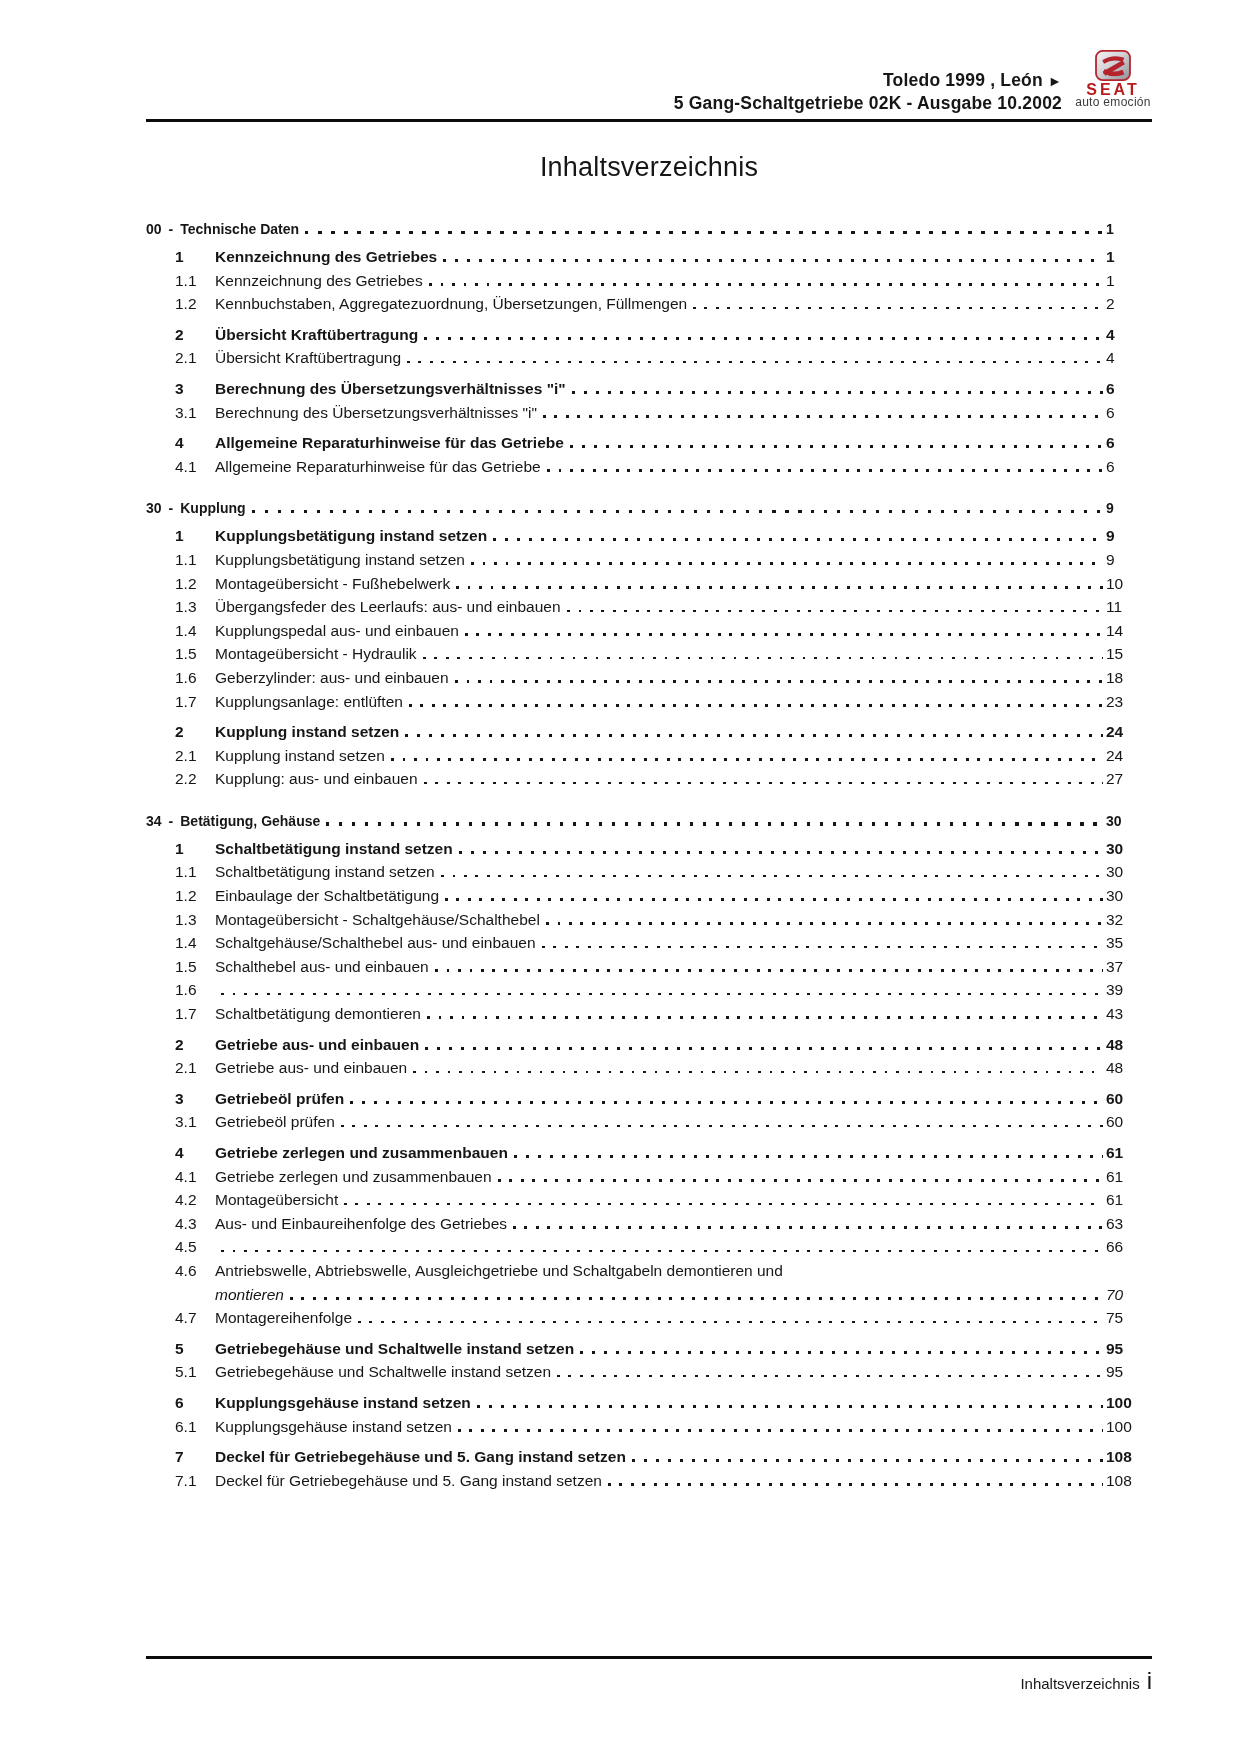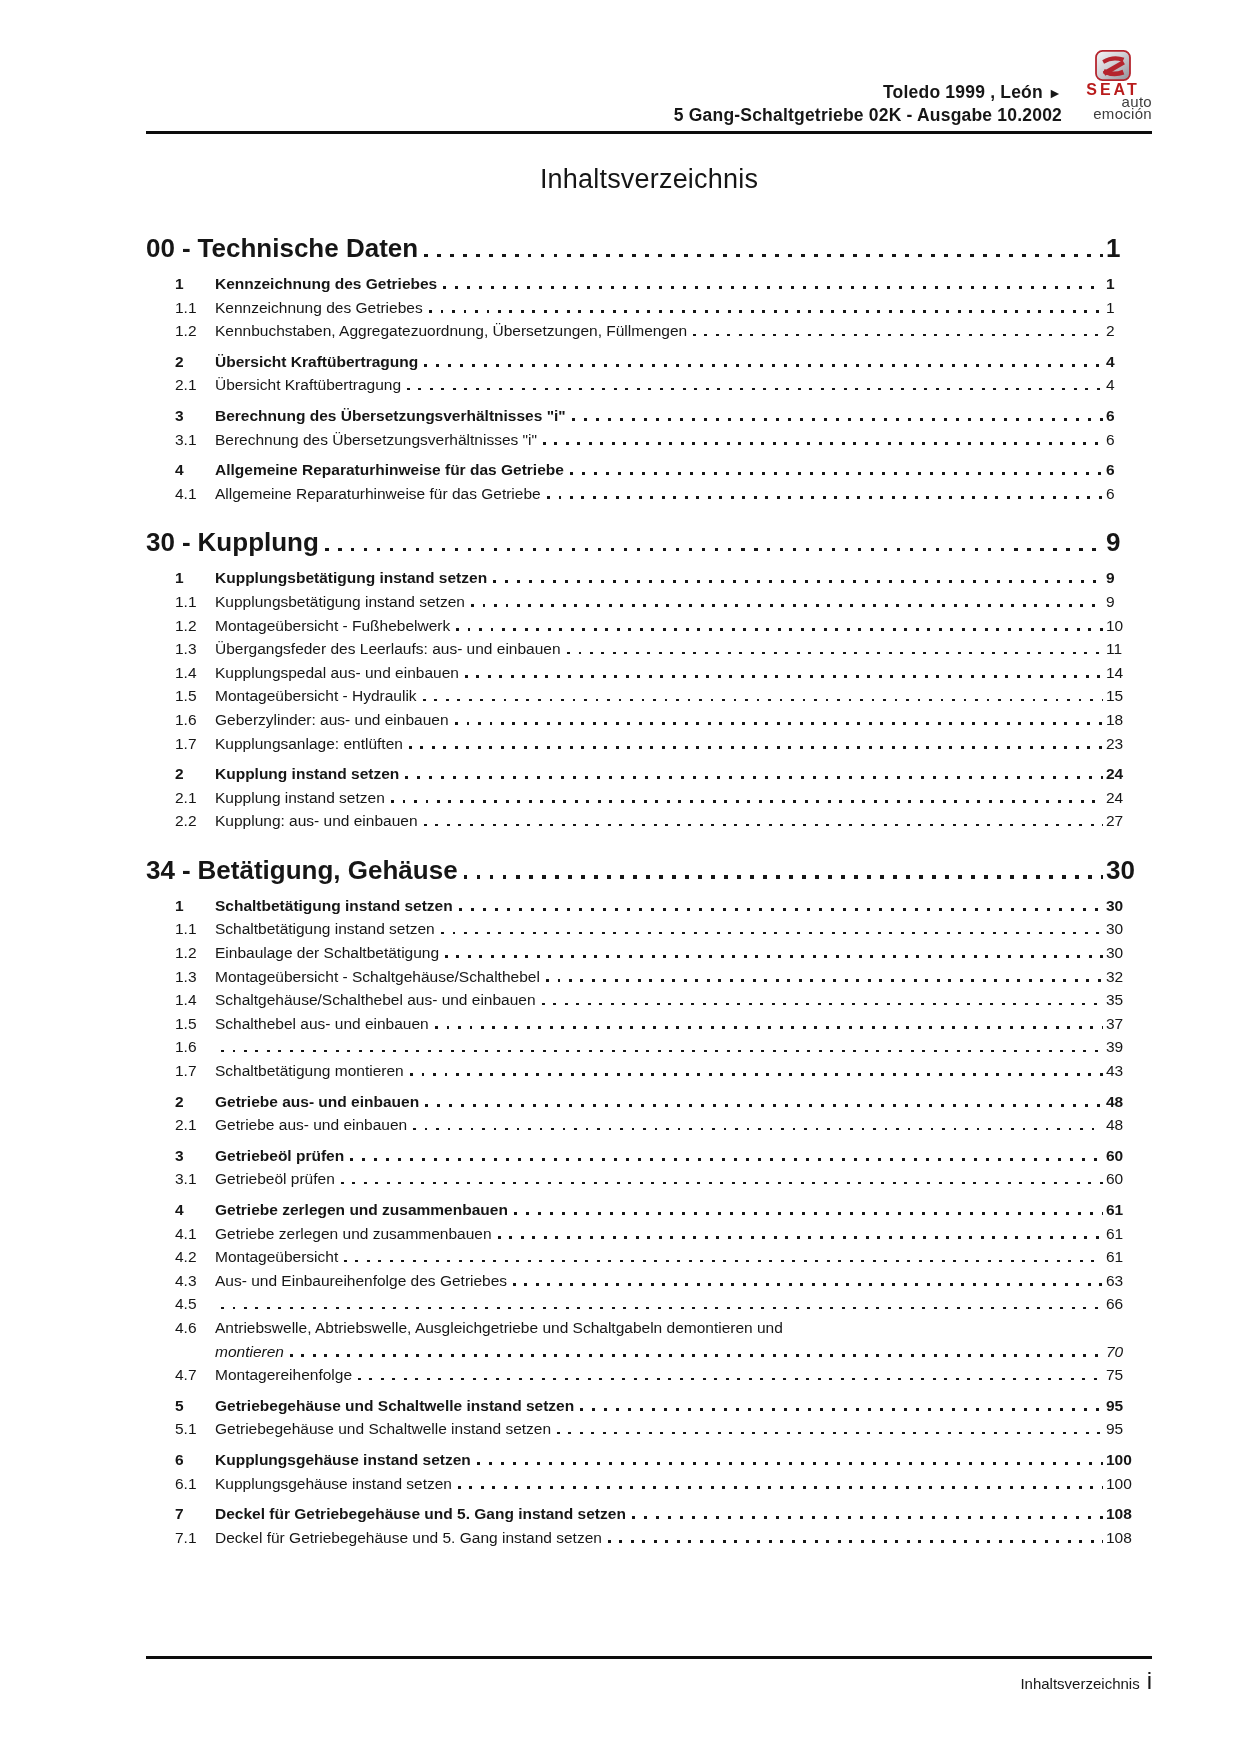--- a/index.html
+++ b/index.html
@@ -6,30 +6,30 @@
   body{width:1240px;height:1753px;font-family:"Liberation Sans",sans-serif;color:#161616;}
   .page{box-sizing:border-box;width:1240px;height:1753px;padding:0 88px 0 146px;display:flex;flex-direction:column;}
 
   
   .header{margin-top:50px;display:flex;justify-content:flex-end;align-items:flex-end;gap:12px;}
   .header-text{text-align:right;font-weight:700;font-size:17.5px;line-height:22px;letter-spacing:.2px;white-space:nowrap;}
   .model-arrow{font-size:14px;}
   .logo{display:flex;flex-direction:column;align-items:center;width:78px;margin-bottom:6px;}
   .badge{width:36px;height:31px;display:block;}
   .brand{color:#b91c1c;font-weight:700;font-size:16px;letter-spacing:3px;line-height:13px;margin-top:2px;}
-  .tagline{color:#3d3d3d;font-size:15px;line-height:12px;letter-spacing:.3px;text-align:right;}
+  .tagline{color:#3d3d3d;font-size:12px;line-height:12px;letter-spacing:.3px;}
   .rule{height:3px;background:#0c0c0c;margin-top:5px;}
 
   
   .page-title{text-align:center;font-size:27px;font-weight:400;margin:30px 0 16px 0;letter-spacing:.2px;}
 
   
   .toc{flex:0 0 auto;}
   .toc-section{margin-top:22px;}
-  .toc-section-header{display:flex;align-items:baseline;font-size:26px;font-weight:700;margin-bottom:8px;white-space:nowrap;}
+  .toc-section-header{display:flex;align-items:baseline;font-size:14px;font-weight:700;margin-bottom:8px;white-space:nowrap;}
   .sec-sep{margin:0 7px;}
   .toc-section-header .leader{height:3.5px;background:repeating-linear-gradient(to right,currentColor 0 3.5px,transparent 3.5px 13px);}
 
   .toc-row{display:flex;align-items:baseline;font-size:15.5px;line-height:23.6px;}
   .toc-row.group-start{margin-top:7px;}
   .toc-row.bold{font-weight:700;}
   .toc-row .num{flex:0 0 40px;margin-left:29px;}
   .row-body{flex:1;display:flex;align-items:baseline;min-width:0;}
   .row-body.wrap{display:block;}
   .row-body.wrap .line2{display:flex;align-items:baseline;font-style:italic;}
@@ -315,21 +315,21 @@
         <div class="toc-row">
           <span class="num">1.6</span>
           <div class="row-body">
             <span class="leader"></span>
             <span class="pagecol">39</span>
           </div>
         </div>
         <div class="toc-row">
           <span class="num">1.7</span>
           <div class="row-body">
-            <span class="rtitle">Schaltbetätigung montieren</span>
+            <span class="rtitle">Schaltbetätigung demontieren</span>
             <span class="leader"></span>
             <span class="pagecol">43</span>
           </div>
         </div>
         <div class="toc-row bold group-start">
           <span class="num">2</span>
           <div class="row-body">
             <span class="rtitle">Getriebe aus- und einbauen</span>
             <span class="leader"></span>
             <span class="pagecol">48</span>

